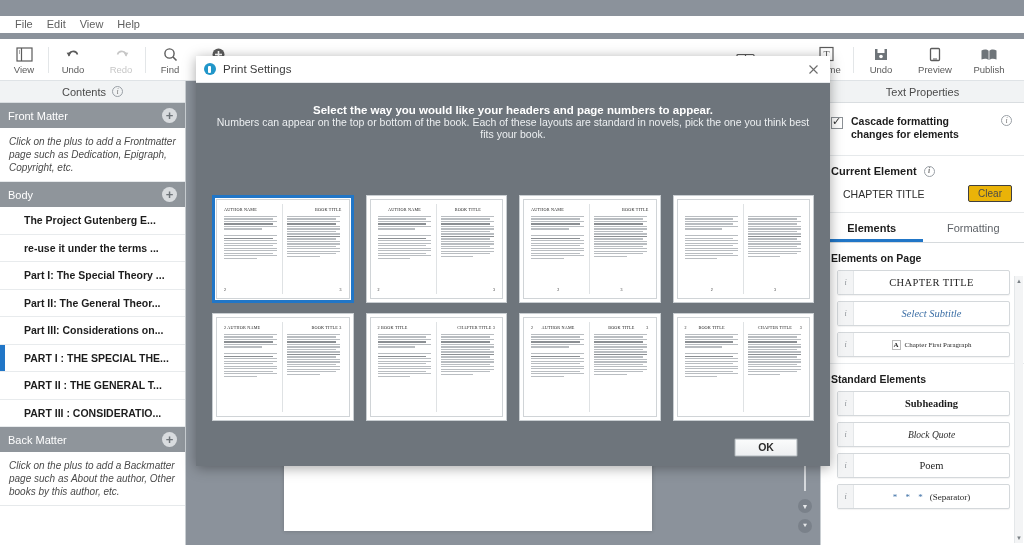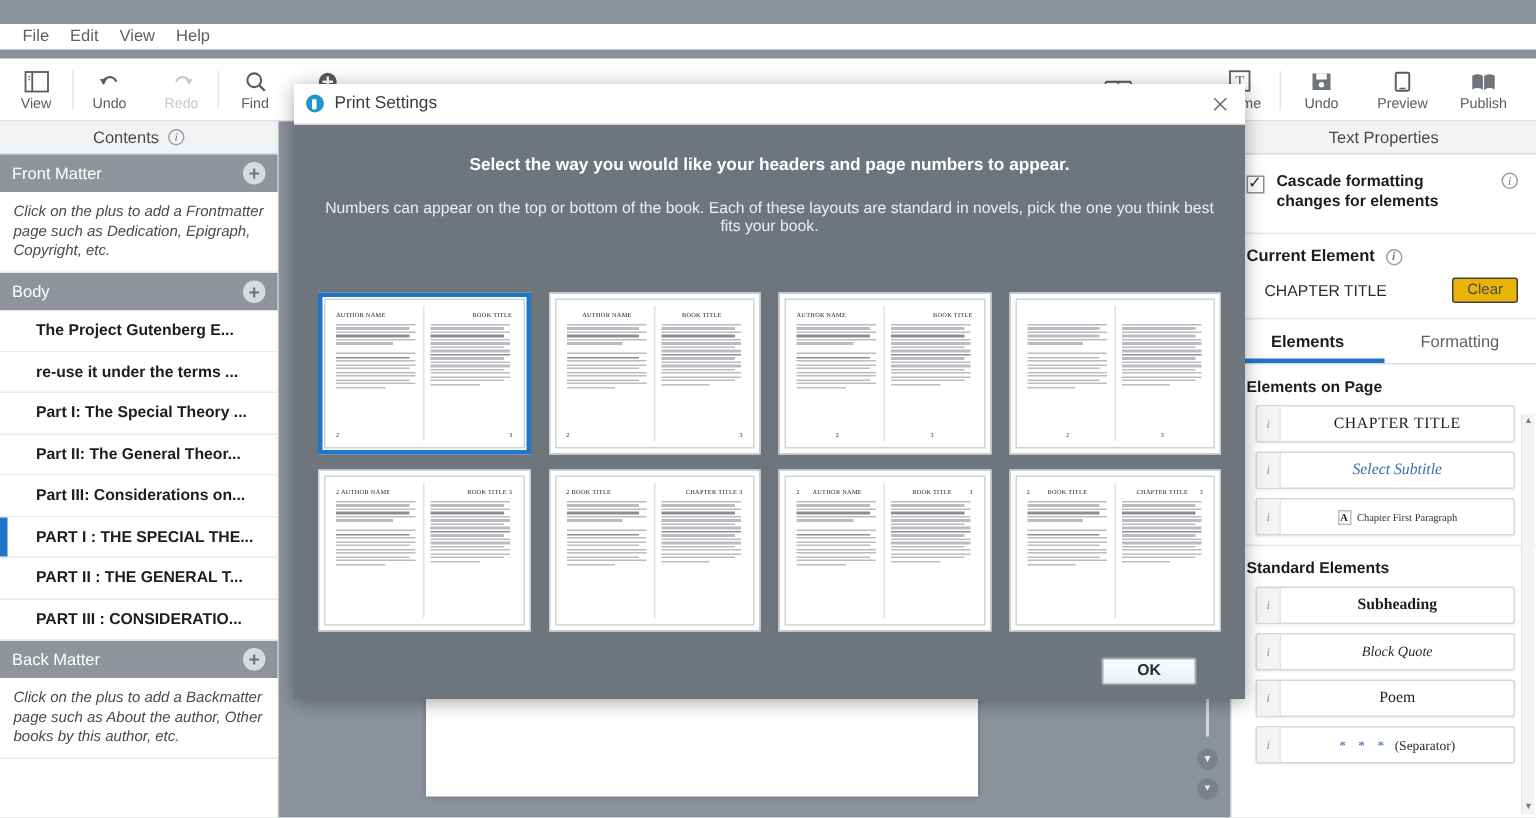--- a/index.html
+++ b/index.html
@@ -240,21 +240,21 @@
   .modal-close {
     margin-left: auto; width: 34px; height: 27px; display: flex;
     align-items: center; justify-content: center; color: #6b6b6b; font-size: 13px;
   }
   .modal-body { flex: 1; position: relative; padding: 12px 16px 0; }
   .modal-h1 {
     text-align: center; color: #ffffff; font-size: 11.5px; font-weight: bold;
     margin-top: 9px;
   }
   .modal-h2 {
-    text-align: center; color: #eceff1; font-size: 10.5px; margin-top: 17px;
+    text-align: center; color: #eceff1; font-size: 10.5px; 
   }
 
   .grid {
     position: absolute; left: 16px; right: 16px; top: 112px;
     display: grid; grid-template-columns: repeat(4, 1fr); gap: 10px 12px;
   }
   .thumb {
     background: #ffffff; border: 1px solid #c9ced2; padding: 3px;
     height: 108px;
   }

